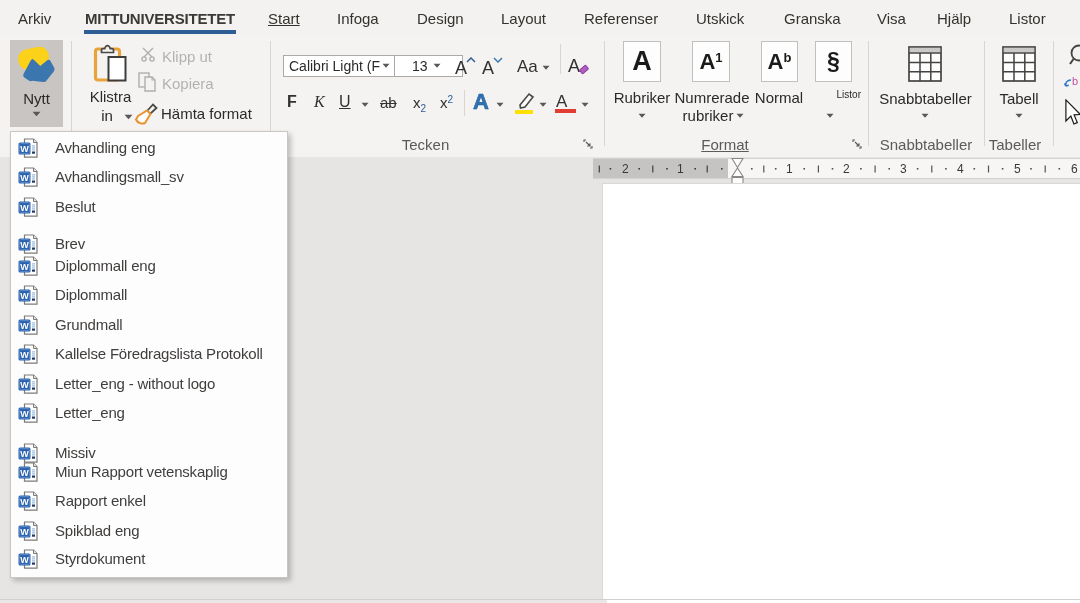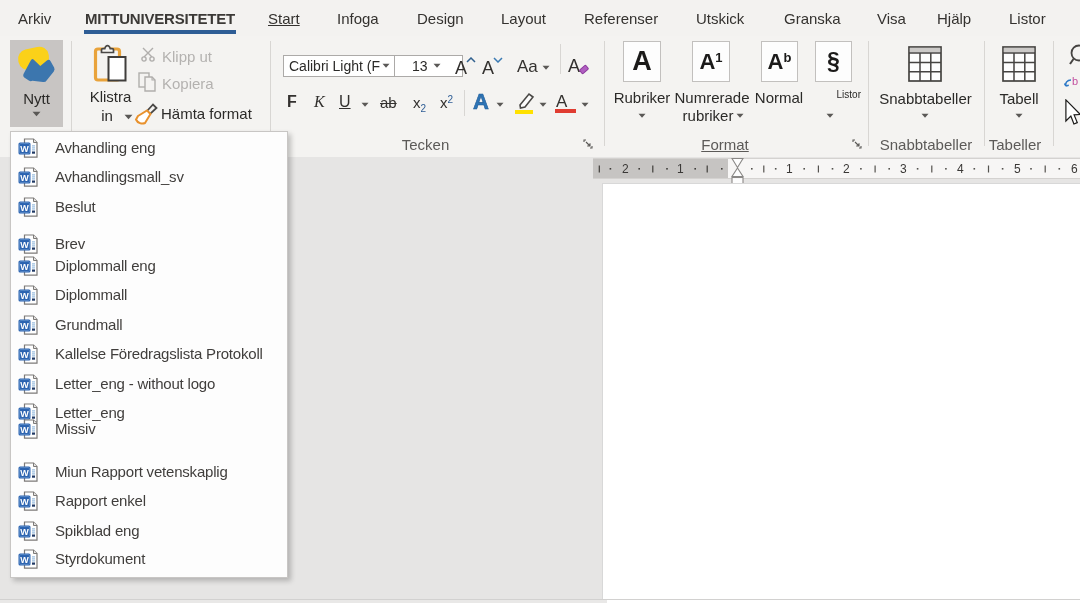--- a/index.html
+++ b/index.html
@@ -309,21 +309,21 @@
         <use href="#wdoc"></use>
       </svg>
       <span>Letter_eng - without logo</span>
     </div>
   <div class="ditem" style="top:266.05px;">
       <svg width="20" height="21">
         <use href="#wdoc"></use>
       </svg>
       <span>Letter_eng</span>
     </div>
-  <div class="ditem" style="top:282px;padding-left:32px;">
+  <div class="ditem" style="top:306px;padding-left:32px;">
       <svg width="20" height="21">
         <use href="#wdoc"></use>
       </svg>
       <span>Missiv</span>
     </div>
   <div class="ditem" style="top:324.95px;">
       <svg width="20" height="21">
         <use href="#wdoc"></use>
       </svg>
       <span>Miun Rapport vetenskaplig</span>

